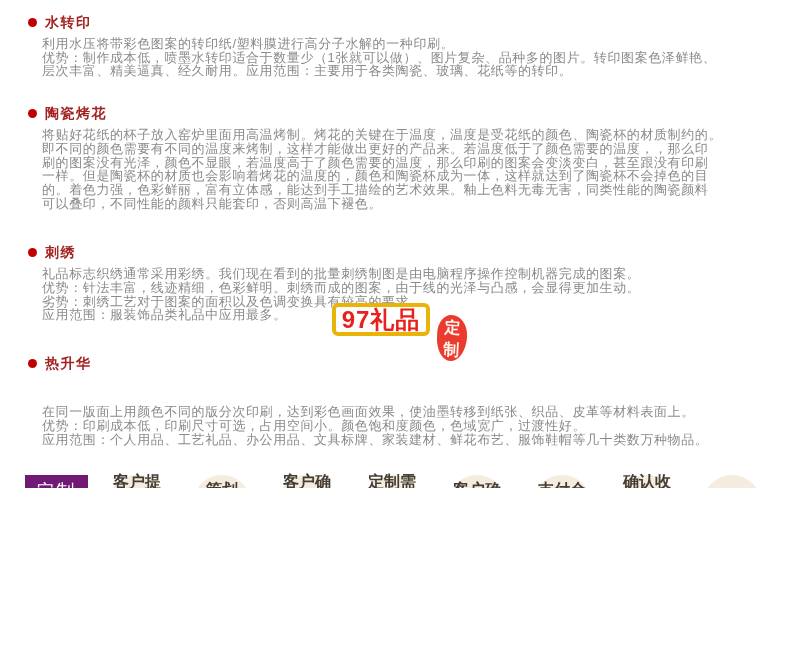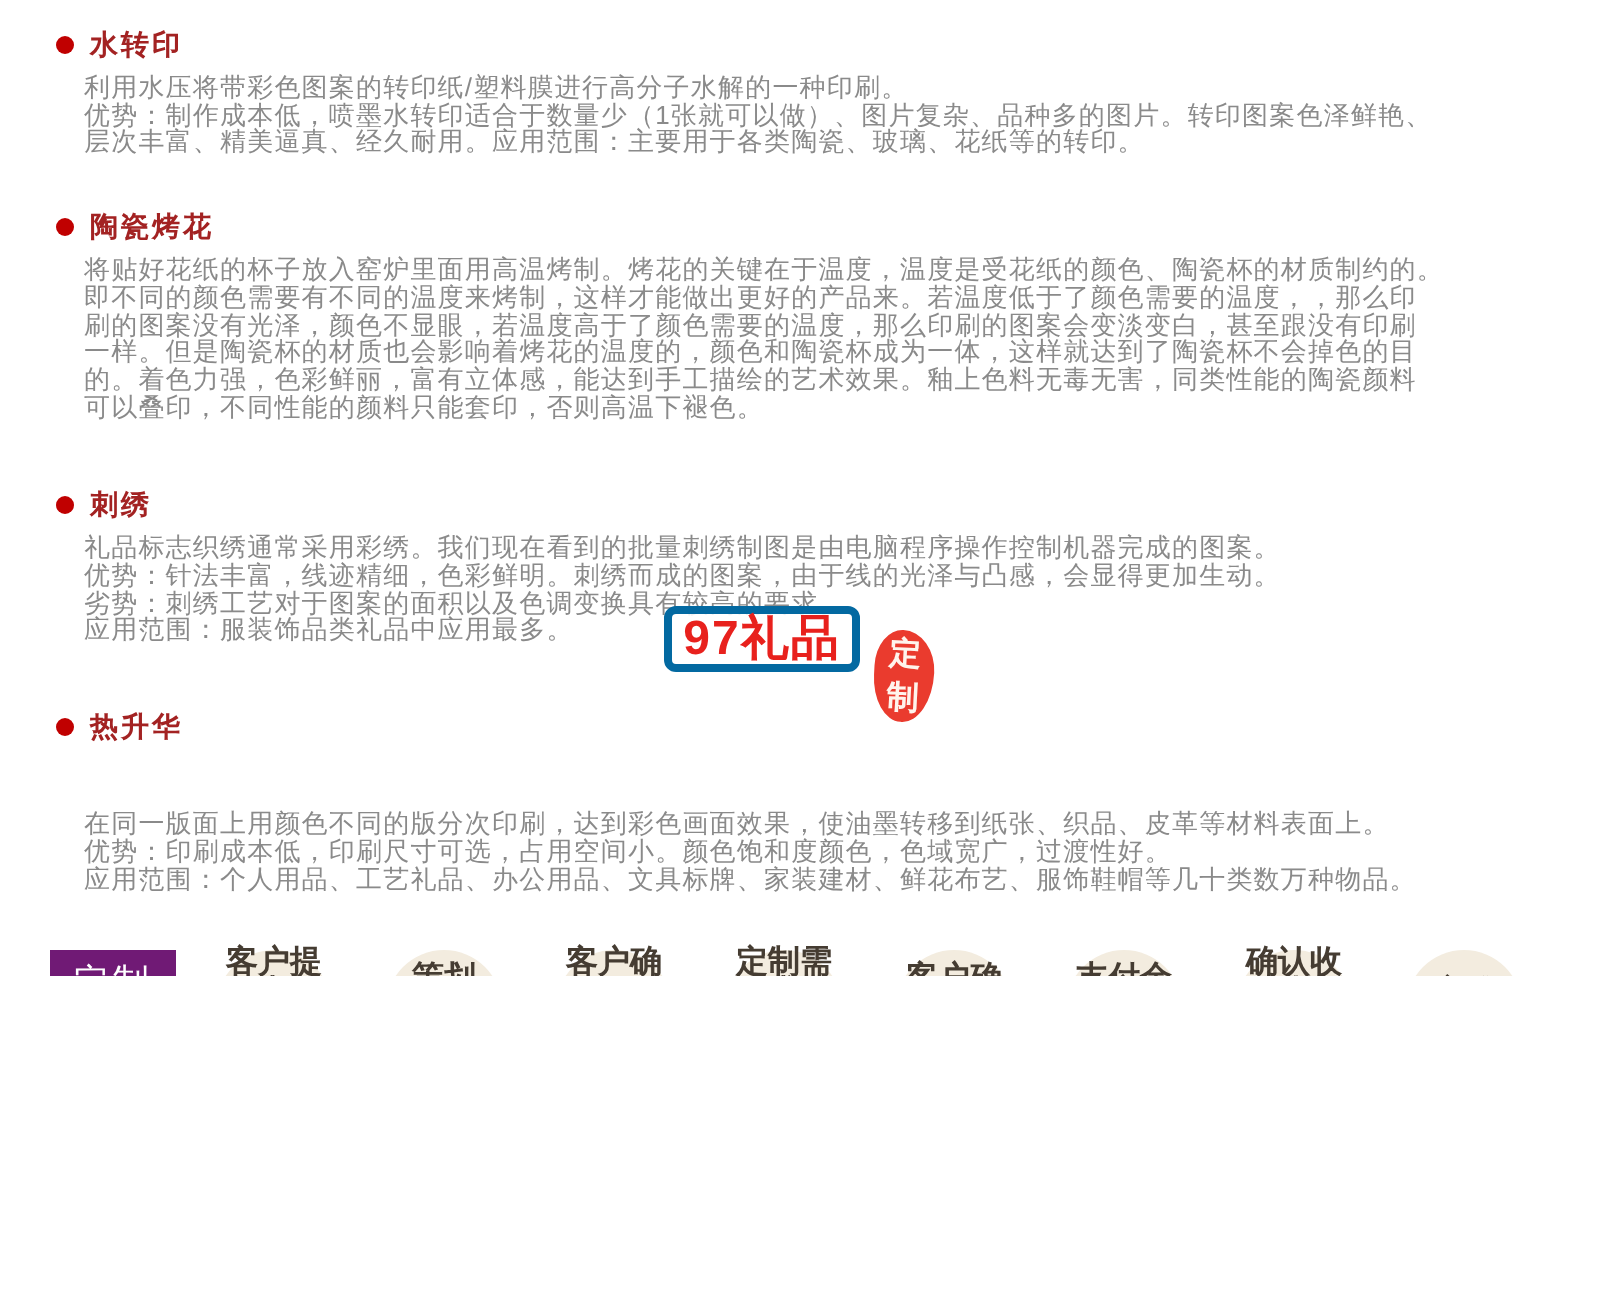--- a/index.html
+++ b/index.html
@@ -29,21 +29,21 @@
   .sec-body{
     margin:7px 0 0 14px;
     font-size:13px;line-height:13.7px;color:#8a8a8a;
     letter-spacing:0.6px;
     white-space:pre-line;
   }
   
   .wm-badge{
     position:absolute;left:332px;top:303px;
     width:90px;height:25px;
-    border:4px solid #0369a1;border-radius:6px;
+    border:4px solid #eab308;border-radius:6px;
     background:rgba(255,255,255,0.88);
     color:#e8211d;font-size:24px;font-weight:800;
     text-align:center;line-height:25px;letter-spacing:1px;
   }
   .wm-seal{
     position:absolute;left:437px;top:315px;
     width:30px;height:46px;
     background:#ea3b2e;
     border-radius:45% 55% 50% 48% / 40% 45% 55% 50%;
     transform:rotate(3deg);

